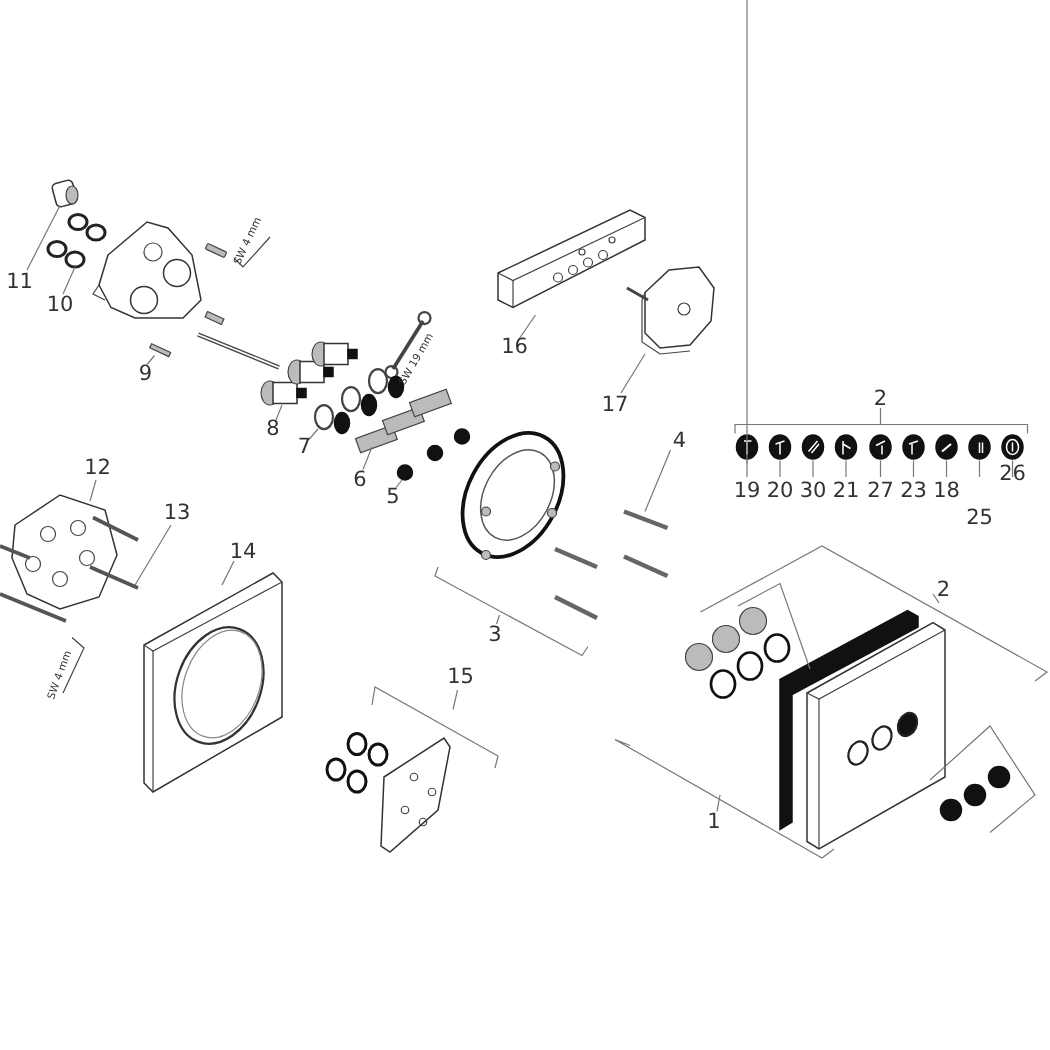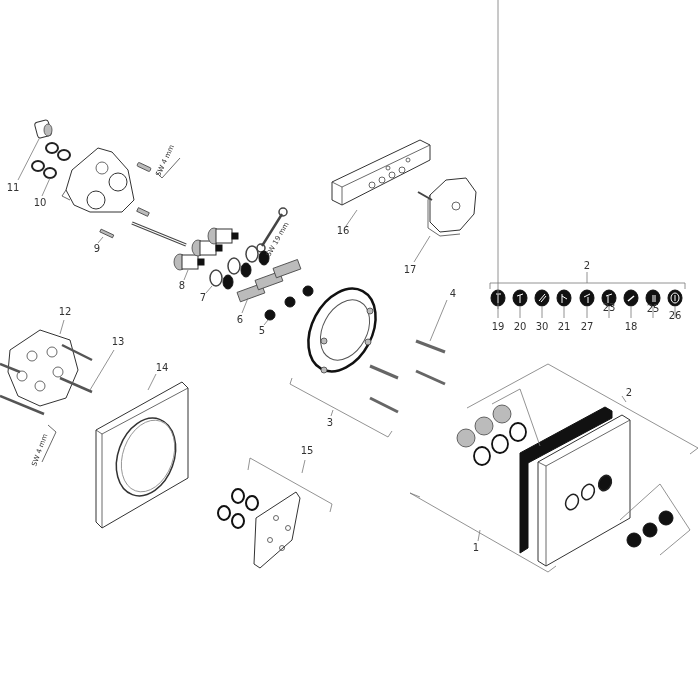--- a/index.html
+++ b/index.html
@@ -1,18 +1,18 @@
 <!DOCTYPE html>
 <html><head>
 <meta charset="utf-8">
 <style>
   html,body{margin:0;padding:0;background:#fff;}
   body{width:700px;height:700px;overflow:hidden;position:relative;font-family:"DejaVu Sans",sans-serif;}
   #stage{position:absolute;left:0;top:0;width:700px;height:700px;}
-  .lbl{position:absolute;font-size:10px;color:#333;font-family:"DejaVu Sans",sans-serif;line-height:1;transform:translate(-50%,-50%);white-space:nowrap;}
+  .lbl{position:absolute;font-size:14px;color:#333;font-family:"DejaVu Sans",sans-serif;line-height:1;transform:translate(-50%,-50%);white-space:nowrap;}
   .tool{position:absolute;font-size:7px;color:#333;white-space:nowrap;transform-origin:left center;}
   svg{position:absolute;left:0;top:0;}
   .ln{stroke:#777;stroke-width:0.8;fill:none;}
   .part{stroke:#333;stroke-width:1;fill:#fff;}
   .thin{stroke:#444;stroke-width:0.8;fill:none;}
   .blk{fill:#111;stroke:#111;}
   .gry{fill:#bbb;stroke:#444;stroke-width:0.8;}
 </style>
 </head>
 <body>
@@ -304,23 +304,23 @@
   <span class="lbl" style="left:118px;top:342px">13</span>
   <span class="lbl" style="left:162px;top:368px">14</span>
   <span class="lbl" style="left:307px;top:451px">15</span>
   <span class="lbl" style="left:343px;top:231px">16</span>
   <span class="lbl" style="left:410px;top:270px">17</span>
   <span class="lbl" style="left:498px;top:327px">19</span>
   <span class="lbl" style="left:520px;top:327px">20</span>
   <span class="lbl" style="left:542px;top:327px">30</span>
   <span class="lbl" style="left:564px;top:327px">21</span>
   <span class="lbl" style="left:587px;top:327px">27</span>
-  <span class="lbl" style="left:609px;top:308px">23</span>
+  <span class="lbl" style="left:609px;top:327px">23</span>
   <span class="lbl" style="left:631px;top:327px">18</span>
-  <span class="lbl" style="left:653px;top:309px">25</span>
+  <span class="lbl" style="left:653px;top:345px">25</span>
   <span class="lbl" style="left:675px;top:316px">26</span>
 </div>
 
 <div id="tools">
   <span class="tool" style="left:158px;top:172px;transform:rotate(-65deg)">SW 4 mm</span>
   <span class="tool" style="left:268px;top:252px;transform:rotate(-60deg)">SW 19 mm</span>
   <span class="tool" style="left:34px;top:462px;transform:rotate(-70deg)">SW 4 mm</span>
 </div>
 
 </div>

